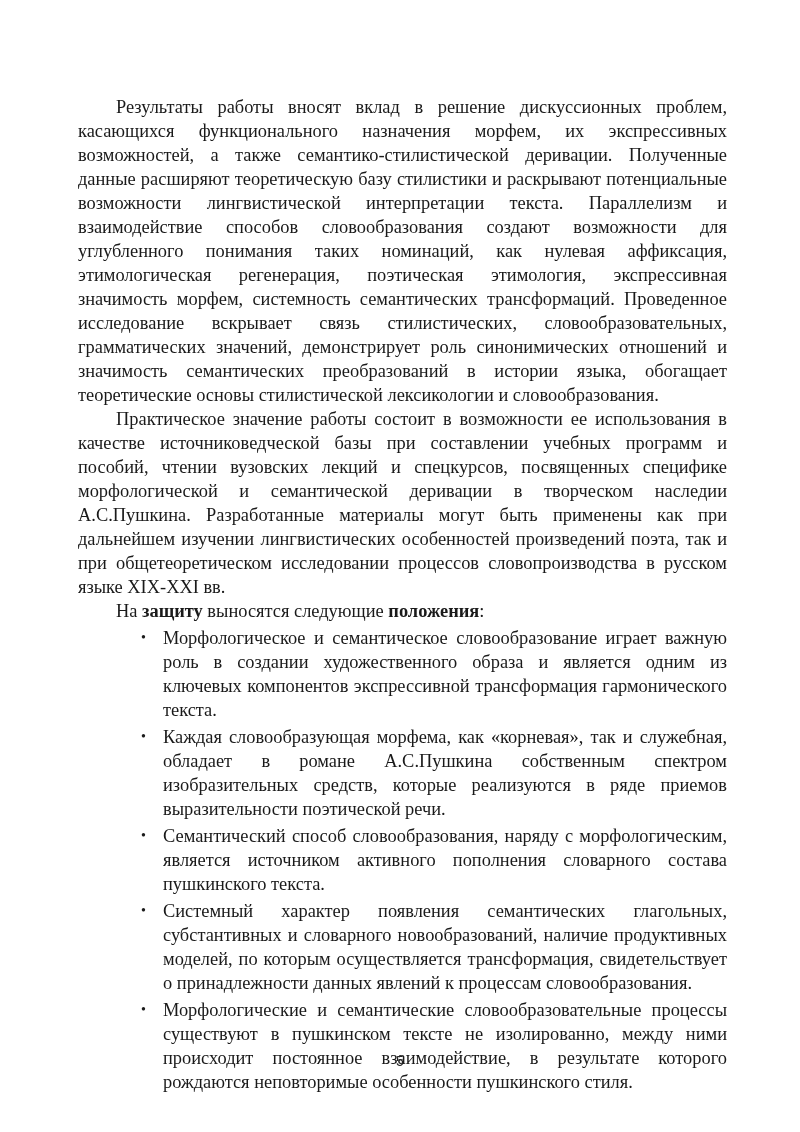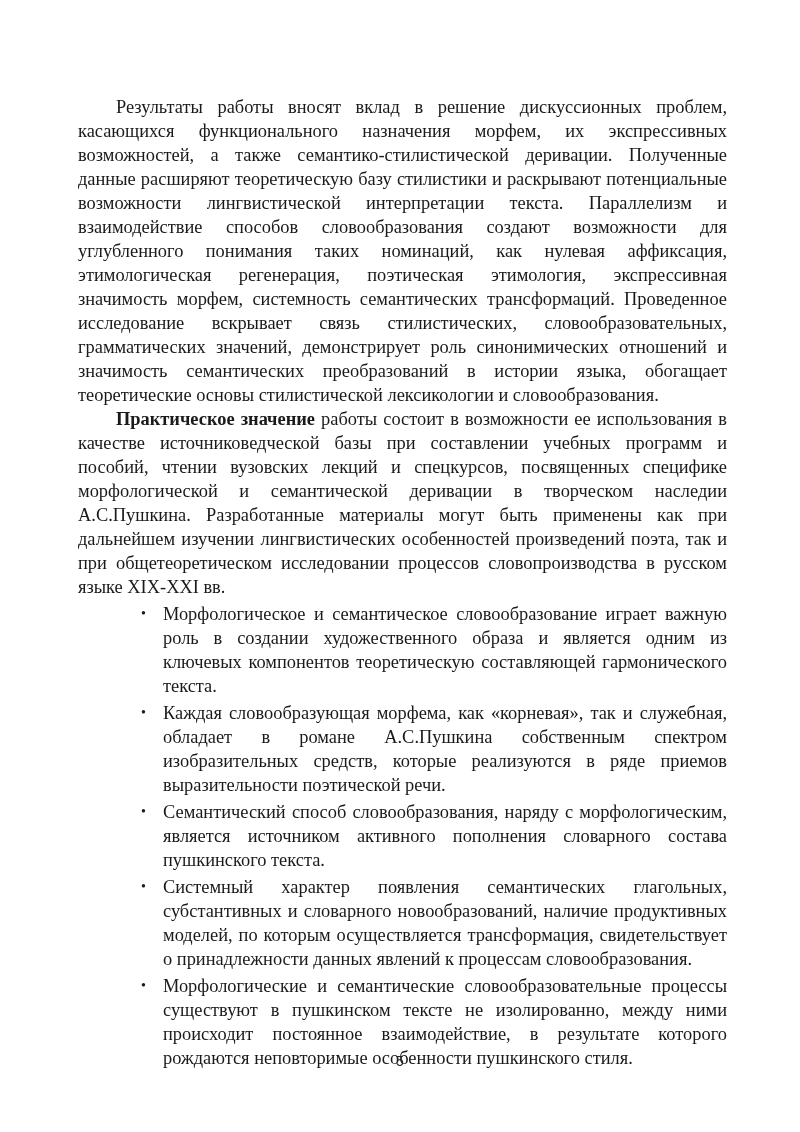--- a/index.html
+++ b/index.html
@@ -8,21 +8,21 @@
     position: absolute;
     left: 78px;
     top: 95px;
     width: 649px;
     font-family: "Liberation Serif", serif;
     font-size: 18.4px;
     line-height: 24px;
     color: #1a1a1a;
   }
   p { margin: 0; text-align: justify; text-indent: 38px; }
-  .lead { font-weight: bold; }
+  .lead { font-weight: normal; }
   ul.theses { margin: 0; padding: 0 0 0 85px; list-style: none; }
   ul.theses li {
     position: relative;
     text-align: justify;
     margin-top: 3px;
   }
   ul.theses li .bullet {
     position: absolute;
     left: -22px;
     top: 0;
@@ -39,23 +39,24 @@
   }
 </style>
 </head>
 <body>
 
 <div class="page">
   <p>Результаты работы вносят вклад в решение дискуссионных проблем, касающихся функционального назначения морфем, их экспрессивных возможностей, а также семантико-стилистической деривации. Полученные данные расширяют теоретическую базу стилистики и раскрывают потенциальные возможности лингвистической интерпретации текста. Параллелизм и взаимодействие способов словообразования создают возможности для углубленного понимания таких номинаций, как нулевая аффиксация, этимологическая регенерация, поэтическая этимология, экспрессивная значимость морфем, системность семантических трансформаций. Проведенное исследование вскрывает связь стилистических, словообразовательных, грамматических значений, демонстрирует роль синонимических отношений и значимость семантических преобразований в истории языка, обогащает теоретические основы стилистической лексикологии и словообразования.</p>
 
   <p><span class="lead">Практическое значение</span><span> работы состоит в возможности ее использования в качестве источниковедческой базы при составлении учебных программ и пособий, чтении вузовских лекций и спецкурсов, посвященных специфике морфологической и семантической деривации в творческом наследии А.С.Пушкина. Разработанные материалы могут быть применены как при дальнейшем изучении лингвистических особенностей произведений поэта, так и при общетеоретическом исследовании процессов словопроизводства в русском языке XIX-XXI вв.</span></p>
 
+  <p><span>На </span><b>защиту</b><span> выносятся следующие </span><b>положения</b><span>:</span></p>
 
   <ul class="theses">
-    <li><span class="bullet">•</span><span>Морфологическое и семантическое словообразование играет важную роль в создании художественного образа и является одним из ключевых компонентов теоретическую составляющей гармонического текста.</span></li>
+    <li><span class="bullet">•</span><span>Морфологическое и семантическое словообразование играет важную роль в создании художественного образа и является одним из ключевых компонентов экспрессивной трансформация гармонического текста.</span></li>
     <li><span class="bullet">•</span><span>Каждая словообразующая морфема, как «корневая», так и служебная, обладает в романе А.С.Пушкина собственным спектром изобразительных средств, которые реализуются в ряде приемов выразительности поэтической речи.</span></li>
     <li><span class="bullet">•</span><span>Семантический способ словообразования, наряду с морфологическим, является источником активного пополнения словарного состава пушкинского текста.</span></li>
     <li><span class="bullet">•</span><span>Системный характер появления семантических глагольных, субстантивных и словарного новообразований, наличие продуктивных моделей, по которым осуществляется трансформация, свидетельствует о принадлежности данных явлений к процессам словообразования.</span></li>
     <li><span class="bullet">•</span><span>Морфологические и семантические словообразовательные процессы существуют в пушкинском тексте не изолированно, между ними происходит постоянное взаимодействие, в результате которого рождаются неповторимые особенности пушкинского стиля.</span></li>
   </ul>
 </div>
 
 <div class="page-number">5</div>
 
 </body></html>

